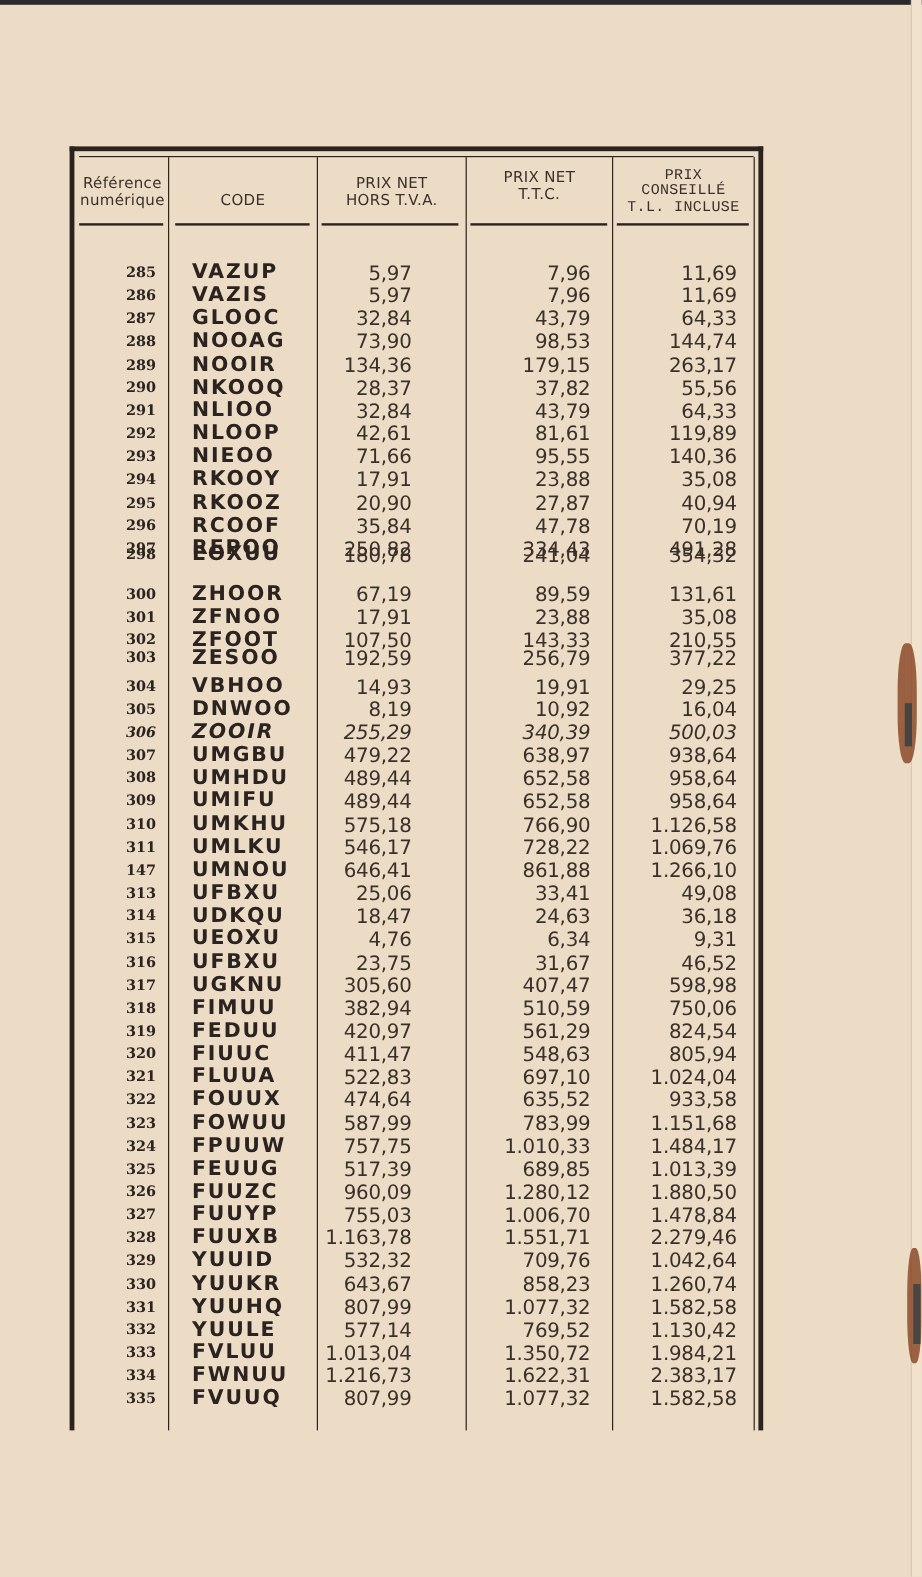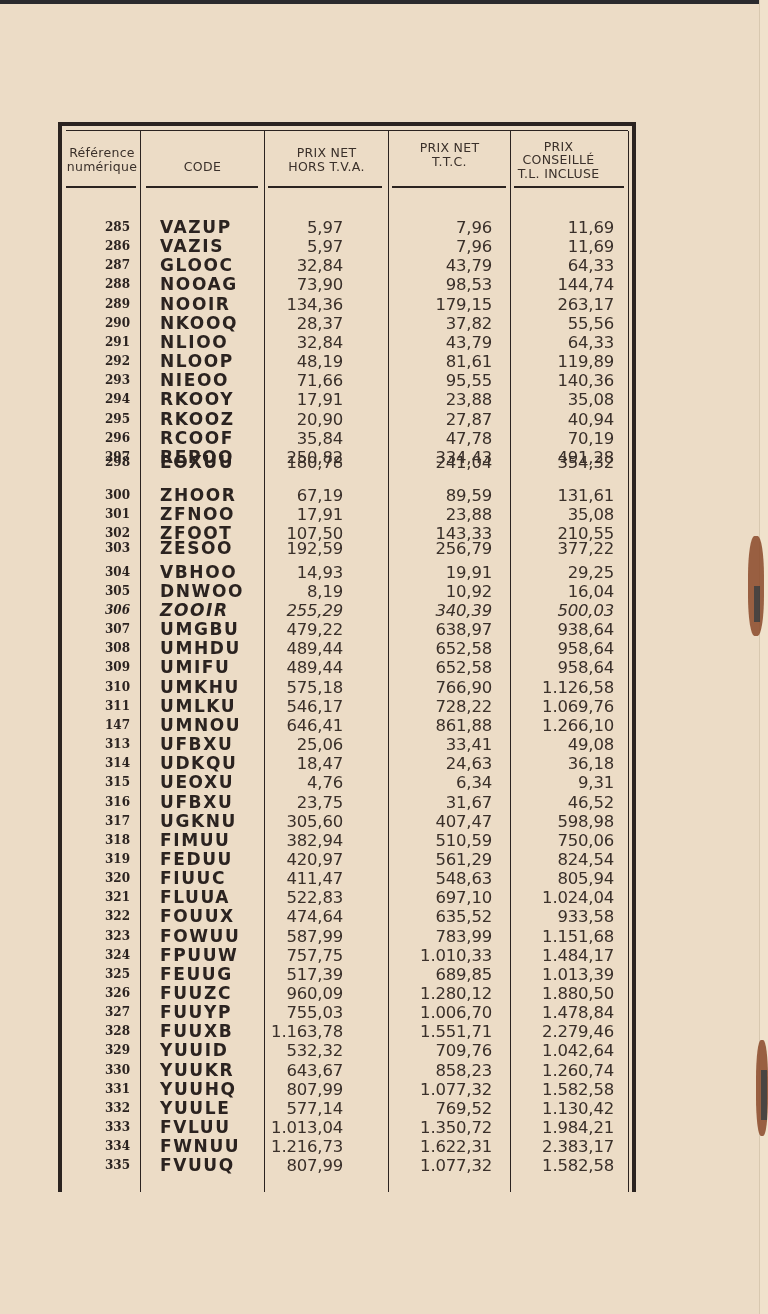--- a/index.html
+++ b/index.html
@@ -77,21 +77,21 @@
     <span>CODE</span>
   </div>
   <div class="hdr-cell" style="left:203px; width:123px;">
     <span>PRIX NET</span>
     <span>HORS T.V.A.</span>
   </div>
   <div class="hdr-cell" style="left:327px; width:121px; padding-bottom:10px; box-sizing:border-box;">
     <span>PRIX NET</span>
     <span>T.T.C.</span>
   </div>
-  <div class="hdr-cell" style="left:438px; width:117px; line-height:13.5px;">
+  <div class="hdr-cell" style="left:449px; width:117px; line-height:13.5px;font-family:Liberation Mono, monospace;">
     <span>PRIX</span>
     <span>CONSEILLÉ</span>
     <span>T.L. INCLUSE</span>
   </div>
 
   <div class="rows" id="rows">
       <div class="row" style="top: 0px;">
     <span class="c-ref">285</span>
     <span class="c-code">VAZUP</span>
     <span class="c-ht num">5,97</span>
@@ -136,21 +136,21 @@
       <div class="row" style="top: 114.9px;">
     <span class="c-ref">291</span>
     <span class="c-code">NLIOO</span>
     <span class="c-ht num">32,84</span>
     <span class="c-ttc num">43,79</span>
     <span class="c-tl num">64,33</span>
   </div>
       <div class="row" style="top: 134.05px;">
     <span class="c-ref">292</span>
     <span class="c-code">NLOOP</span>
-    <span class="c-ht num">48,19</span>
+    <span class="c-ht num">42,61</span>
     <span class="c-ttc num">81,61</span>
     <span class="c-tl num">119,89</span>
   </div>
       <div class="row" style="top: 153.2px;">
     <span class="c-ref">293</span>
     <span class="c-code">NIEOO</span>
     <span class="c-ht num">71,66</span>
     <span class="c-ttc num">95,55</span>
     <span class="c-tl num">140,36</span>
   </div>

